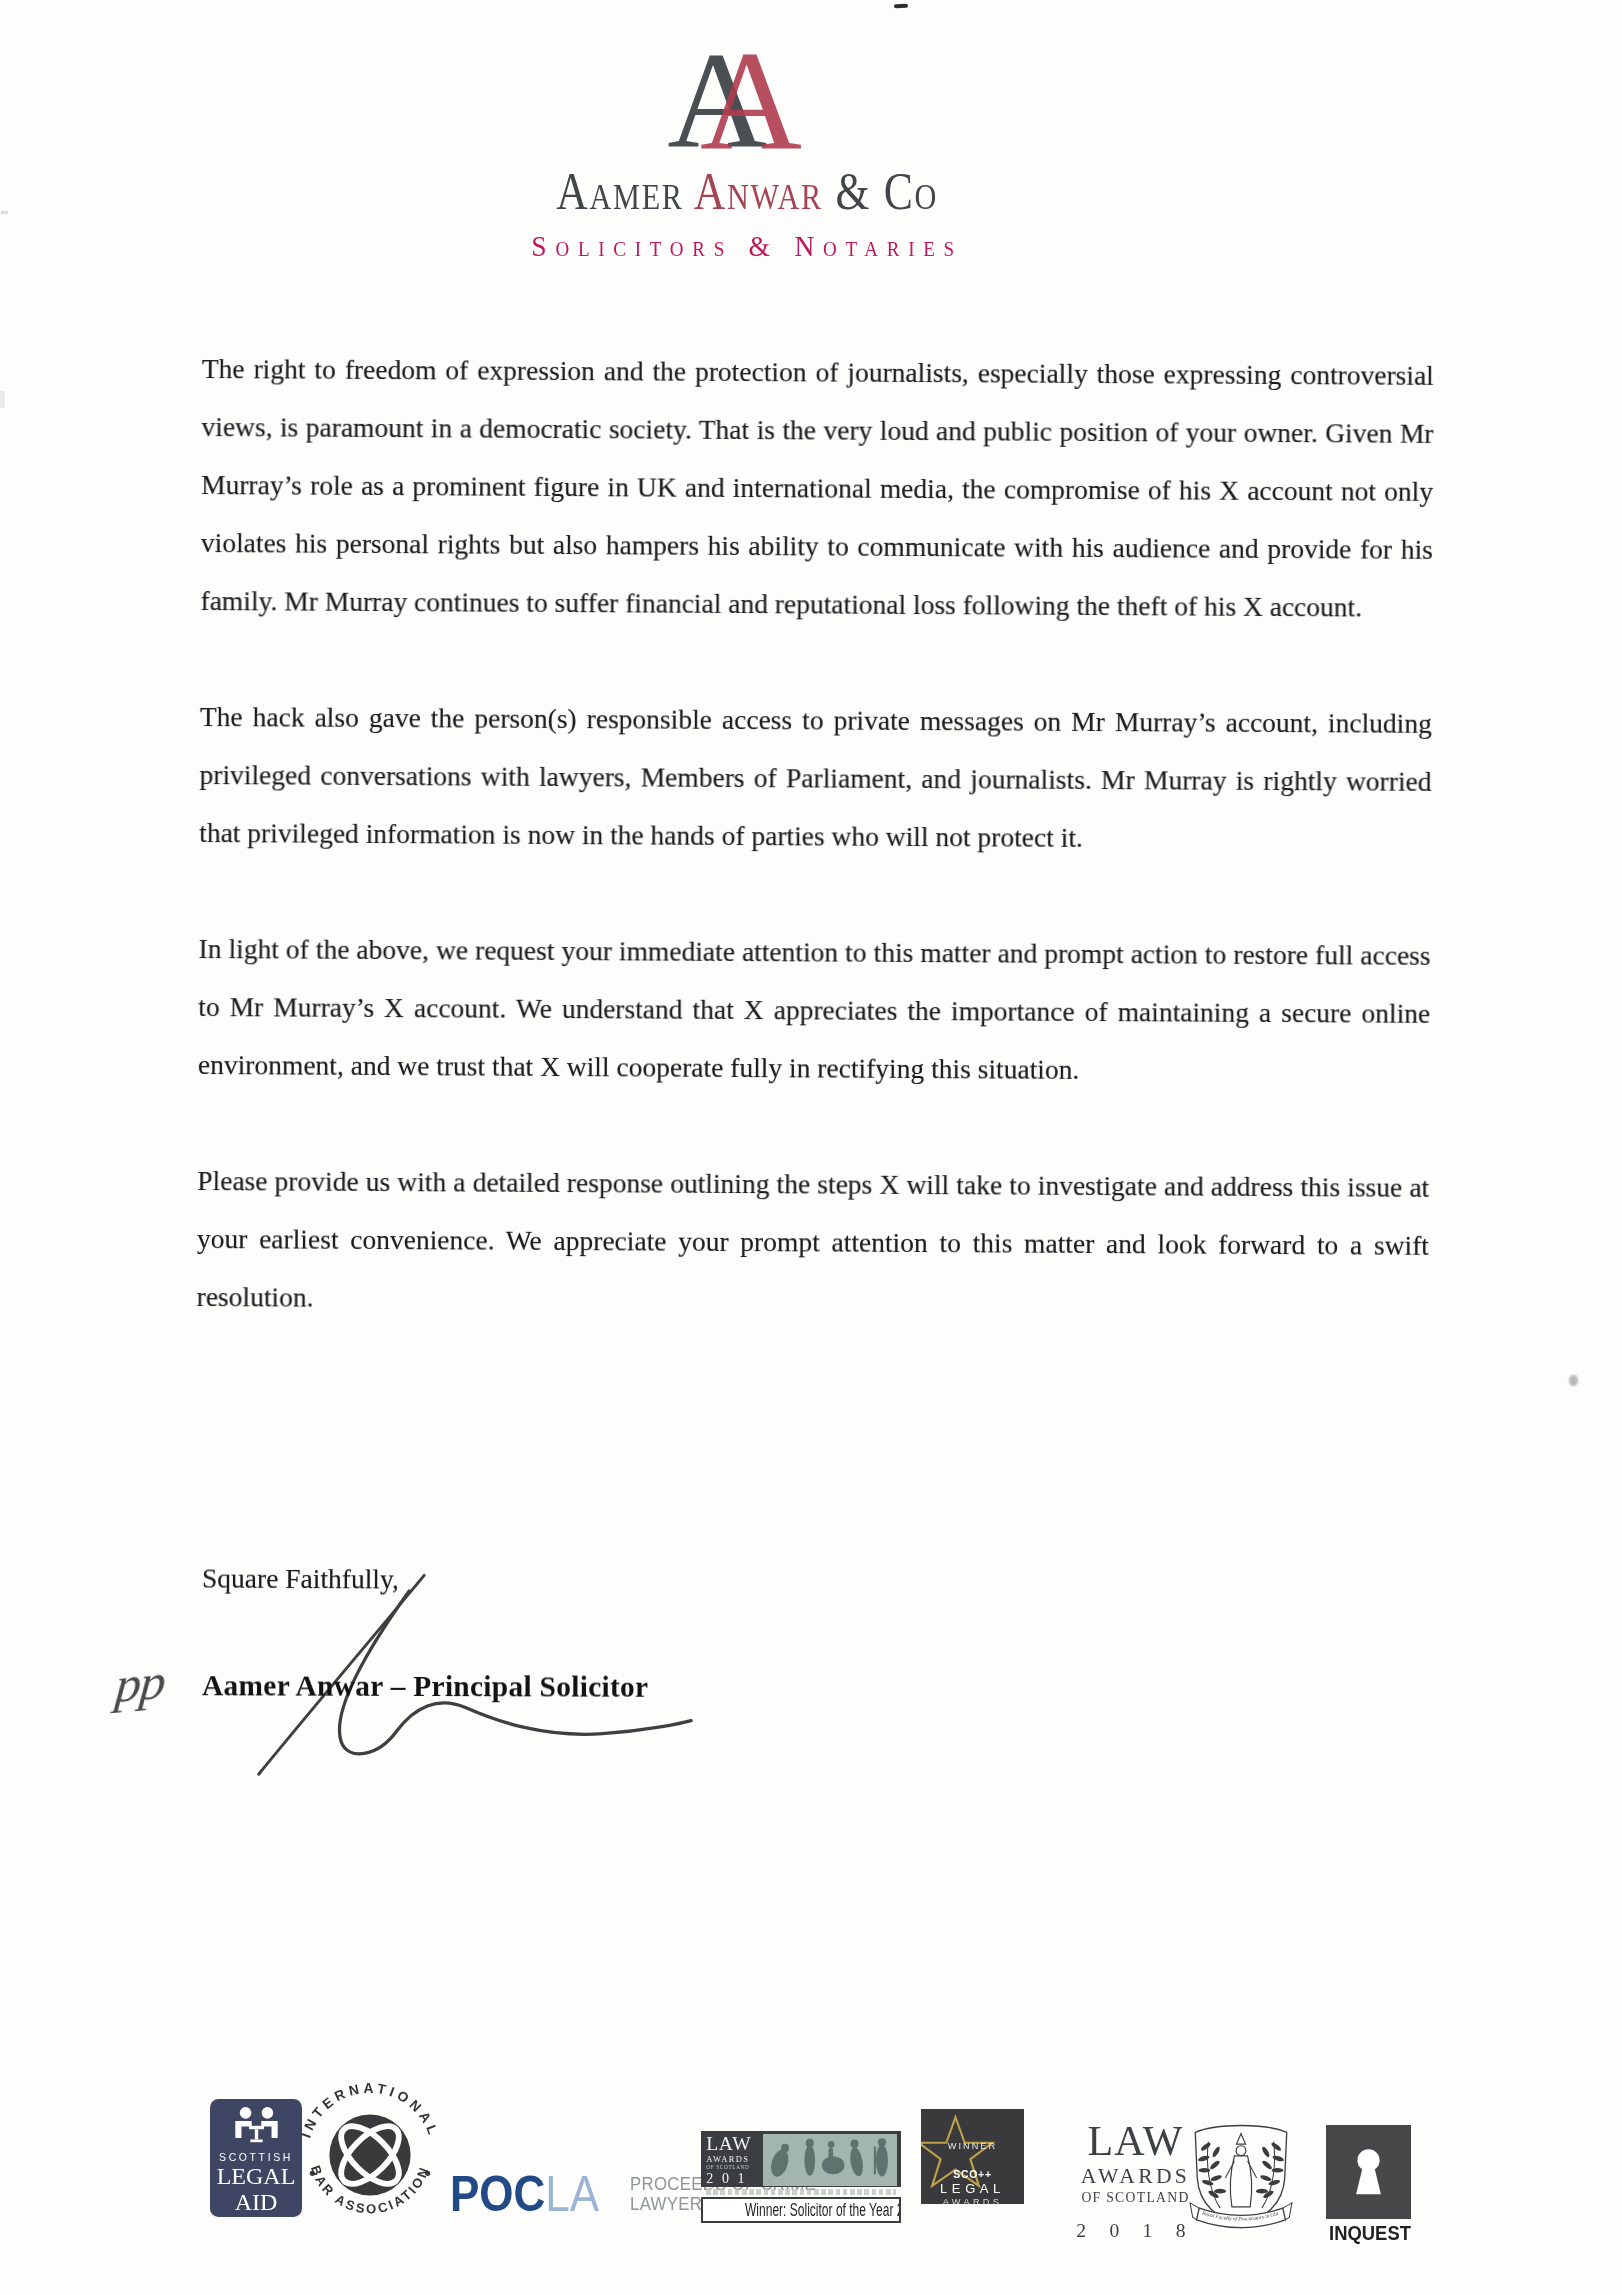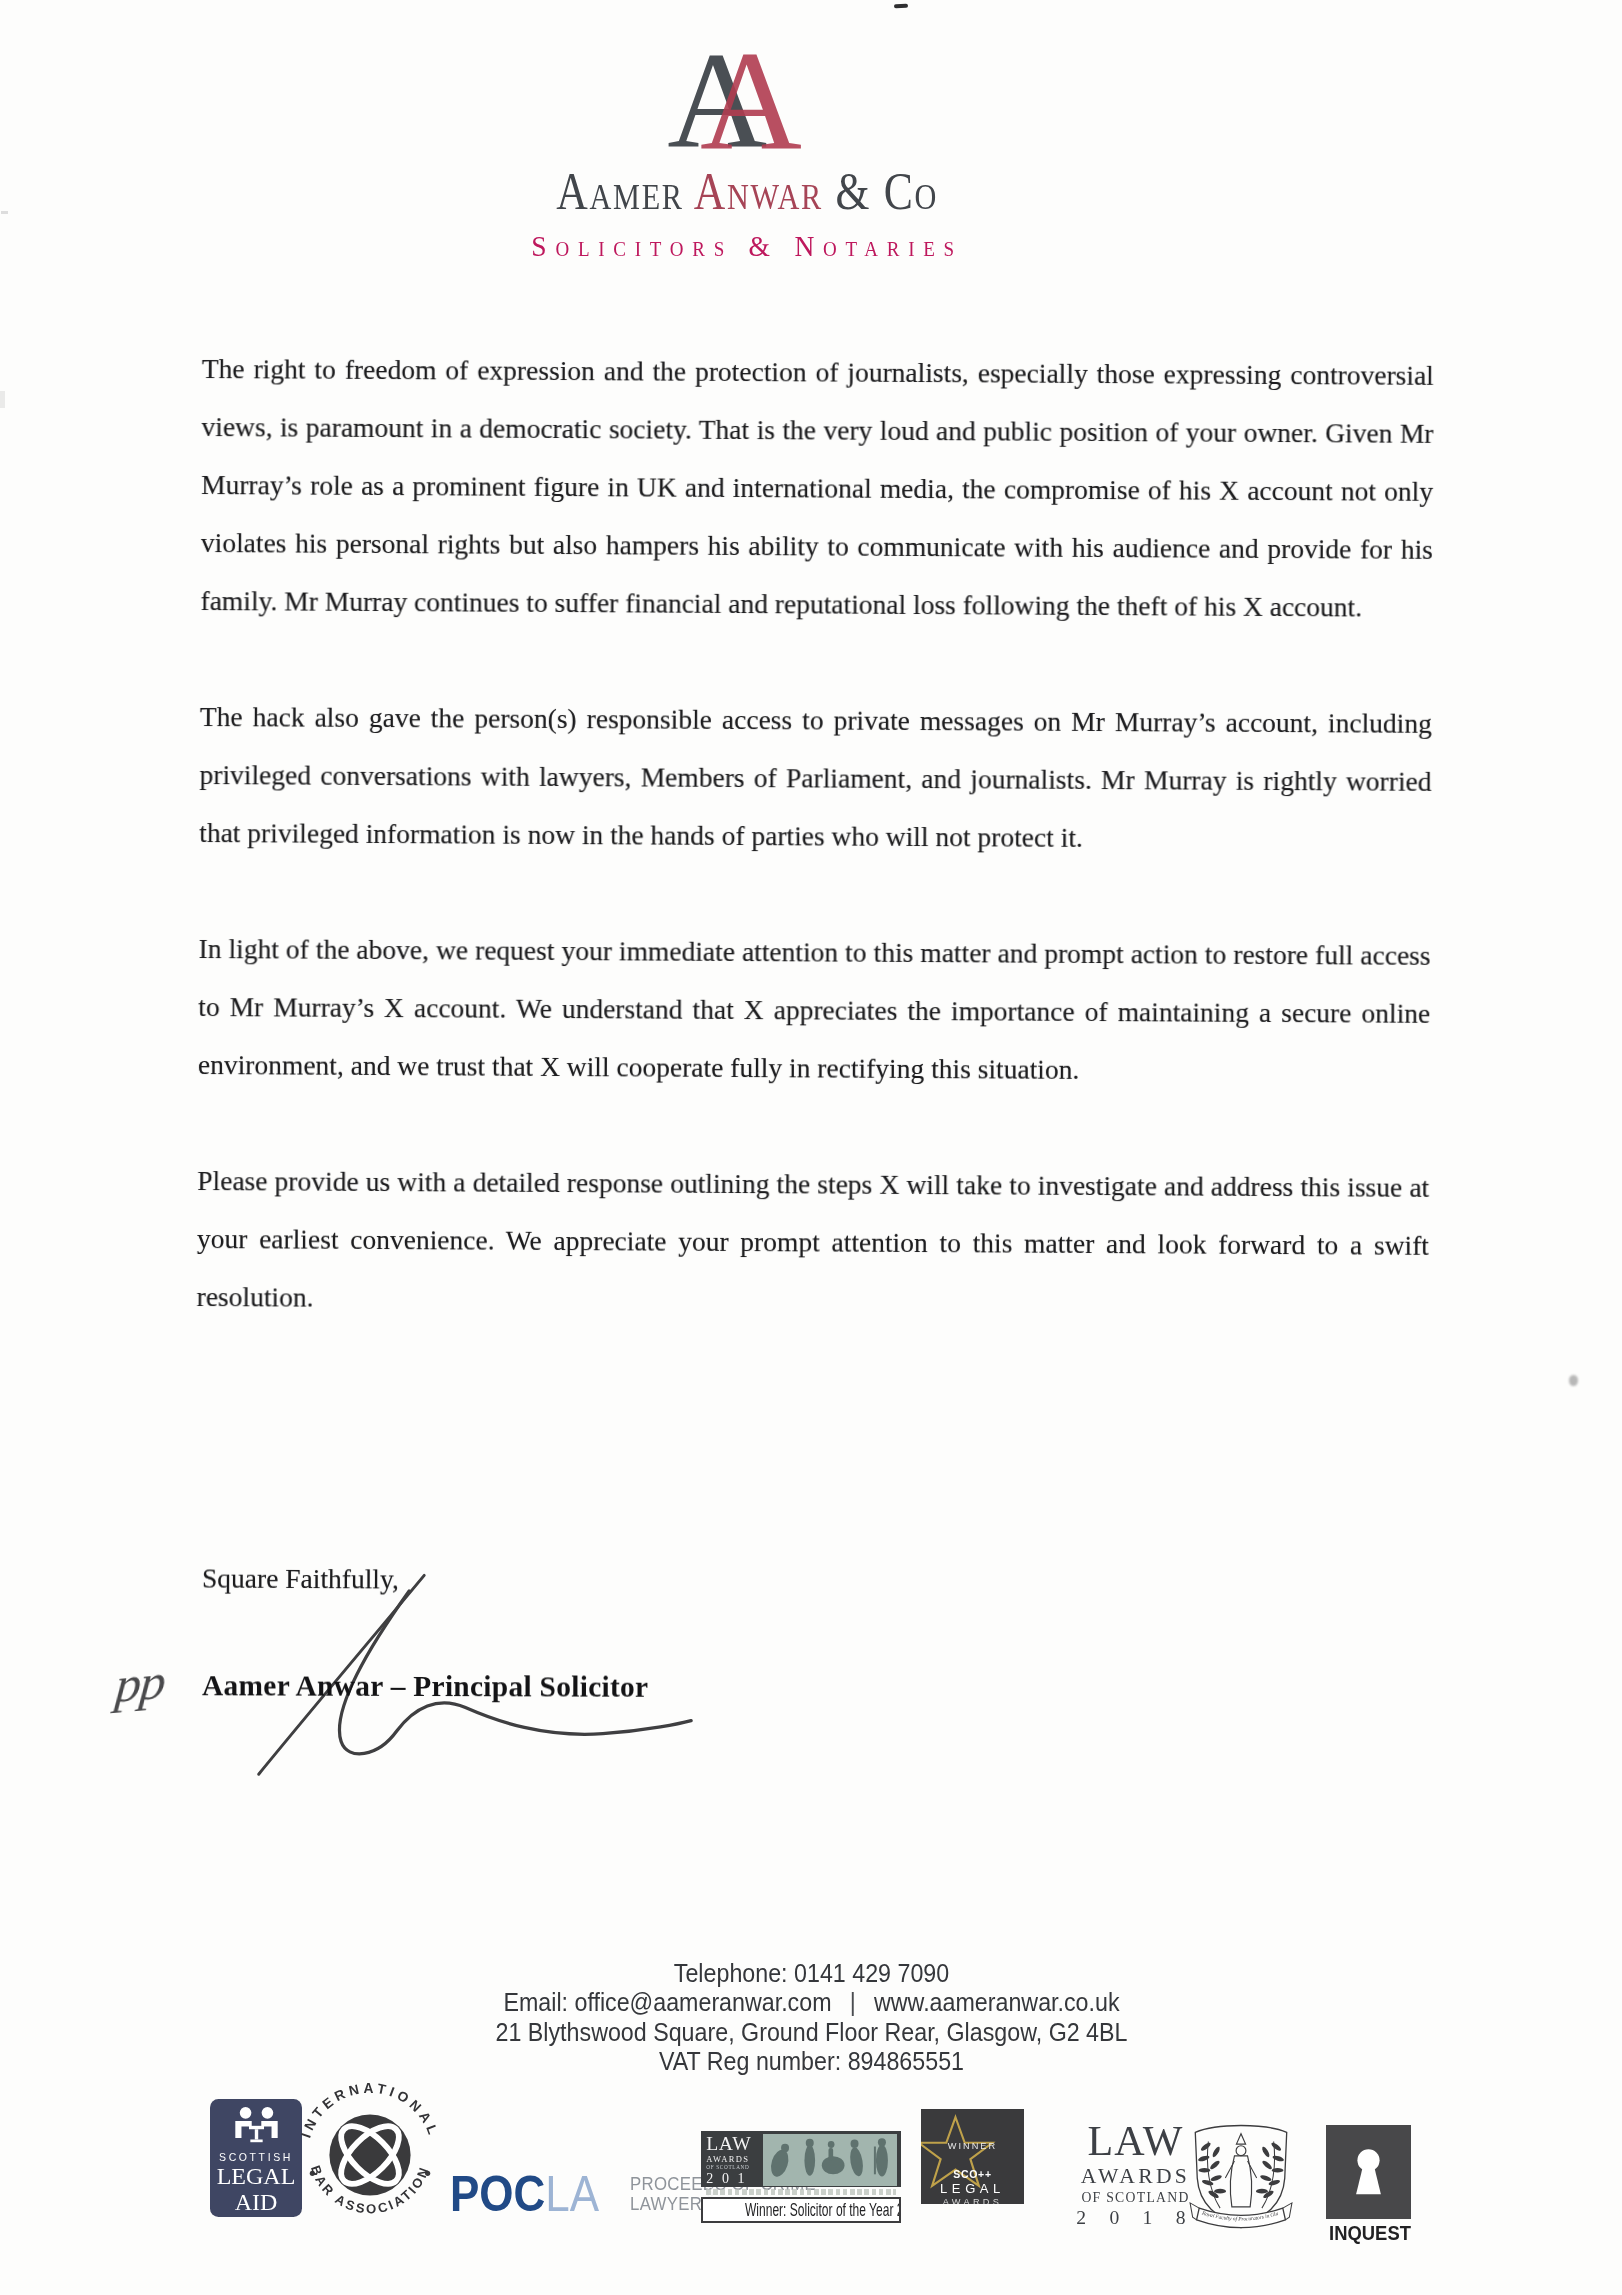--- a/index.html
+++ b/index.html
@@ -81,21 +81,21 @@
   .law2017 .leg{font-size:13px;letter-spacing:4.6px;margin-top:2.6px;}
   .law2017 .aw{font-size:9.2px;letter-spacing:3.3px;color:#d9d9d9;margin-top:2.6px;}
   .law2017 .yr{font-size:24px;letter-spacing:3.3px;margin-top:15px;}
   .law2017 svg{position:absolute;left:-7.9px;top:3.9px;z-index:1;}
   
   .law2018{left:1046px;top:2120px;width:179px;text-align:center;color:#3d4045;
       font-family:"Liberation Serif",serif;line-height:1;}
   .law2018 .a{font-size:42px;letter-spacing:1.3px;}
   .law2018 .b{font-size:21.6px;letter-spacing:3.3px;margin-top:3.9px;}
   .law2018 .c{font-size:13.7px;letter-spacing:1.3px;margin-top:3.9px;}
-  .law2018 .d{font-size:19.6px;letter-spacing:9.2px;margin-top:3px;}
+  .law2018 .d{font-size:19.6px;letter-spacing:9.2px;margin-top:16px;}
   
   .crest{left:1186px;top:2118px;}
   
   .inq-box{left:1326px;top:2125px;width:85px;height:94px;background:#48484a;}
   .inq-label{left:1324px;top:2222px;width:92px;text-align:center;
       font-family:"Liberation Sans",sans-serif;font-weight:bold;font-size:20px;color:#212123;
       transform:scaleX(.92);transform-origin:center;}
 
   
   .dash-top{position:absolute;left:894px;top:3.9px;width:13.7px;height:3.9px;background:#2f2f31;
@@ -146,28 +146,20 @@
   <svg class="sig-svg" width="1623" height="2295" viewBox="0 0 2480 3508" fill="none">
     <path d="M 395 2712 C 470 2620, 580 2490, 648 2408" stroke="#3f3f41" stroke-width="4.5" stroke-linecap="round"></path>
     <path d="M 625 2432 C 562 2520, 506 2616, 521 2662 C 531 2692, 577 2686, 606 2646
              C 633 2610, 669 2592, 711 2610 C 761 2632, 831 2656, 921 2650
              C 991 2645, 1041 2634, 1056 2630" stroke="#3f3f41" stroke-width="5" stroke-linecap="round"></path>
   </svg>
 
   <div class="pp-mark soft">pp</div>
   <div class="signatory soft">Aamer Anwar – Principal Solicitor</div>
 
-  <div class="footer-contact soft">
-    <div class="line">Telephone: 0141 429 7090</div>
-    <div class="line">
-      <span>Email: office@aameranwar.com</span><span class="sep">|</span><span>www.aameranwar.co.uk</span>
-    </div>
-    <div class="line">21 Blythswood Square, Ground Floor Rear, Glasgow, G2 4BL</div>
-    <div class="line">VAT Reg number: 894865551</div>
-  </div>
 
   <div class="logo sla soft">
     <svg width="63" height="41" viewBox="0 0 90 60">
       <g fill="#ffffff">
         <circle cx="29" cy="10" r="8.5"></circle>
         <circle cx="61" cy="10" r="8.5"></circle>
         <path d="M14 22 h24 v8 h-15 v17 h-9 z"></path>
         <path d="M76 22 h-24 v8 h15 v17 h9 z"></path>
         <rect x="34" y="29" width="22" height="5"></rect>
         <rect x="42.5" y="34" width="5" height="15"></rect>

